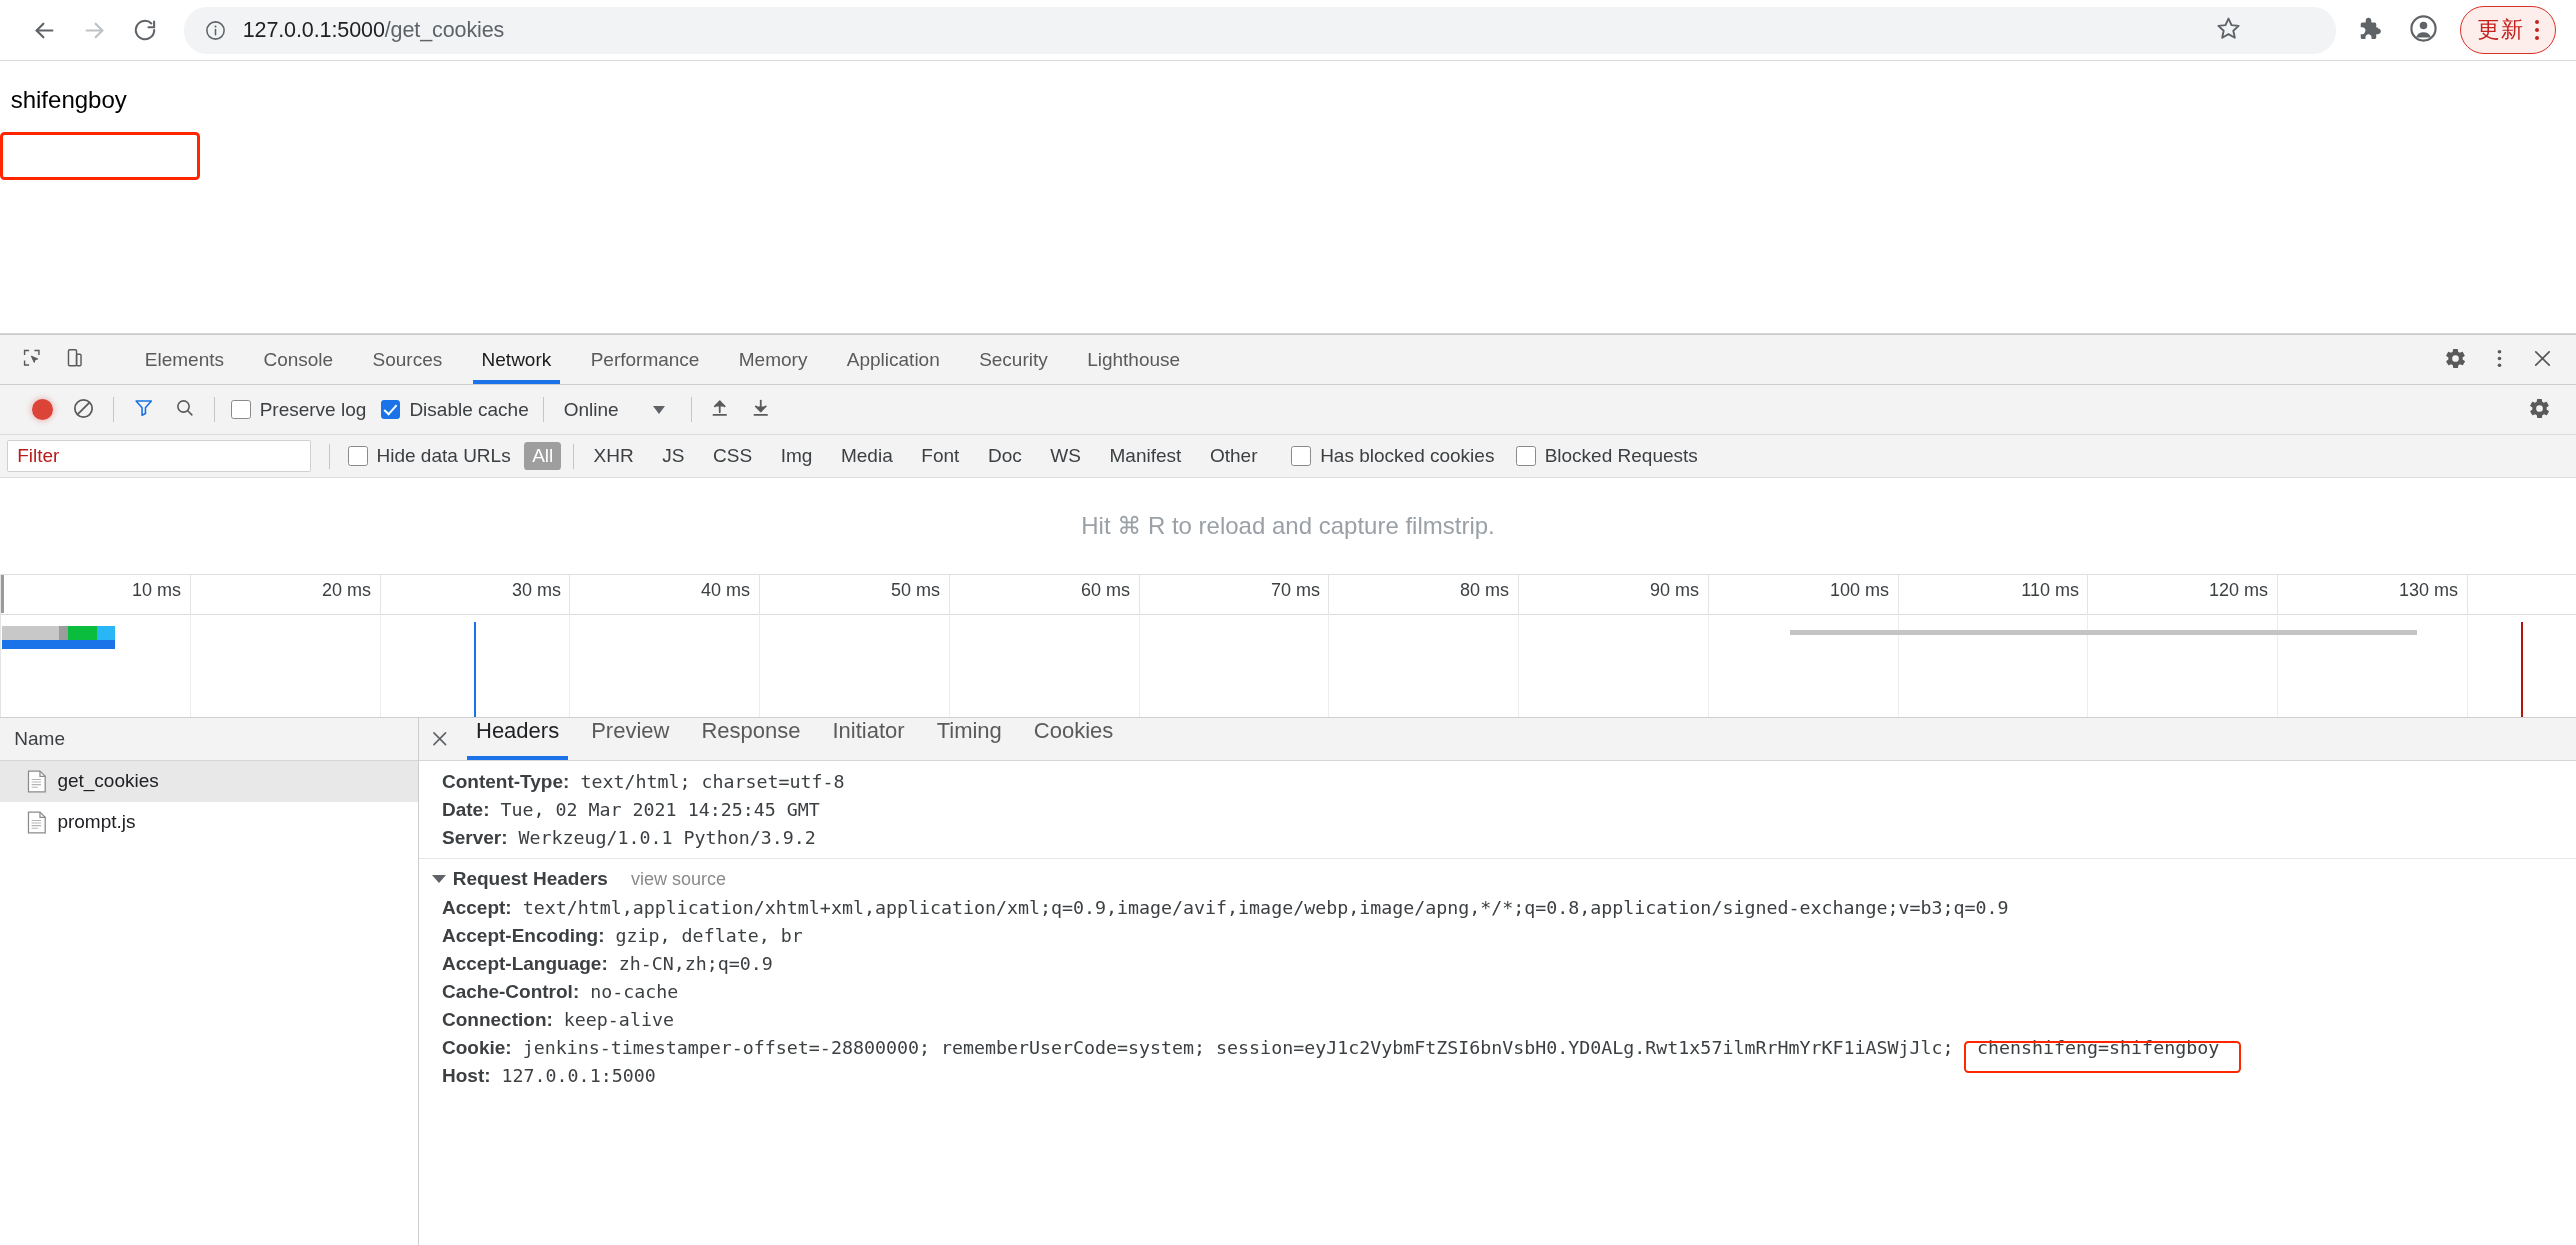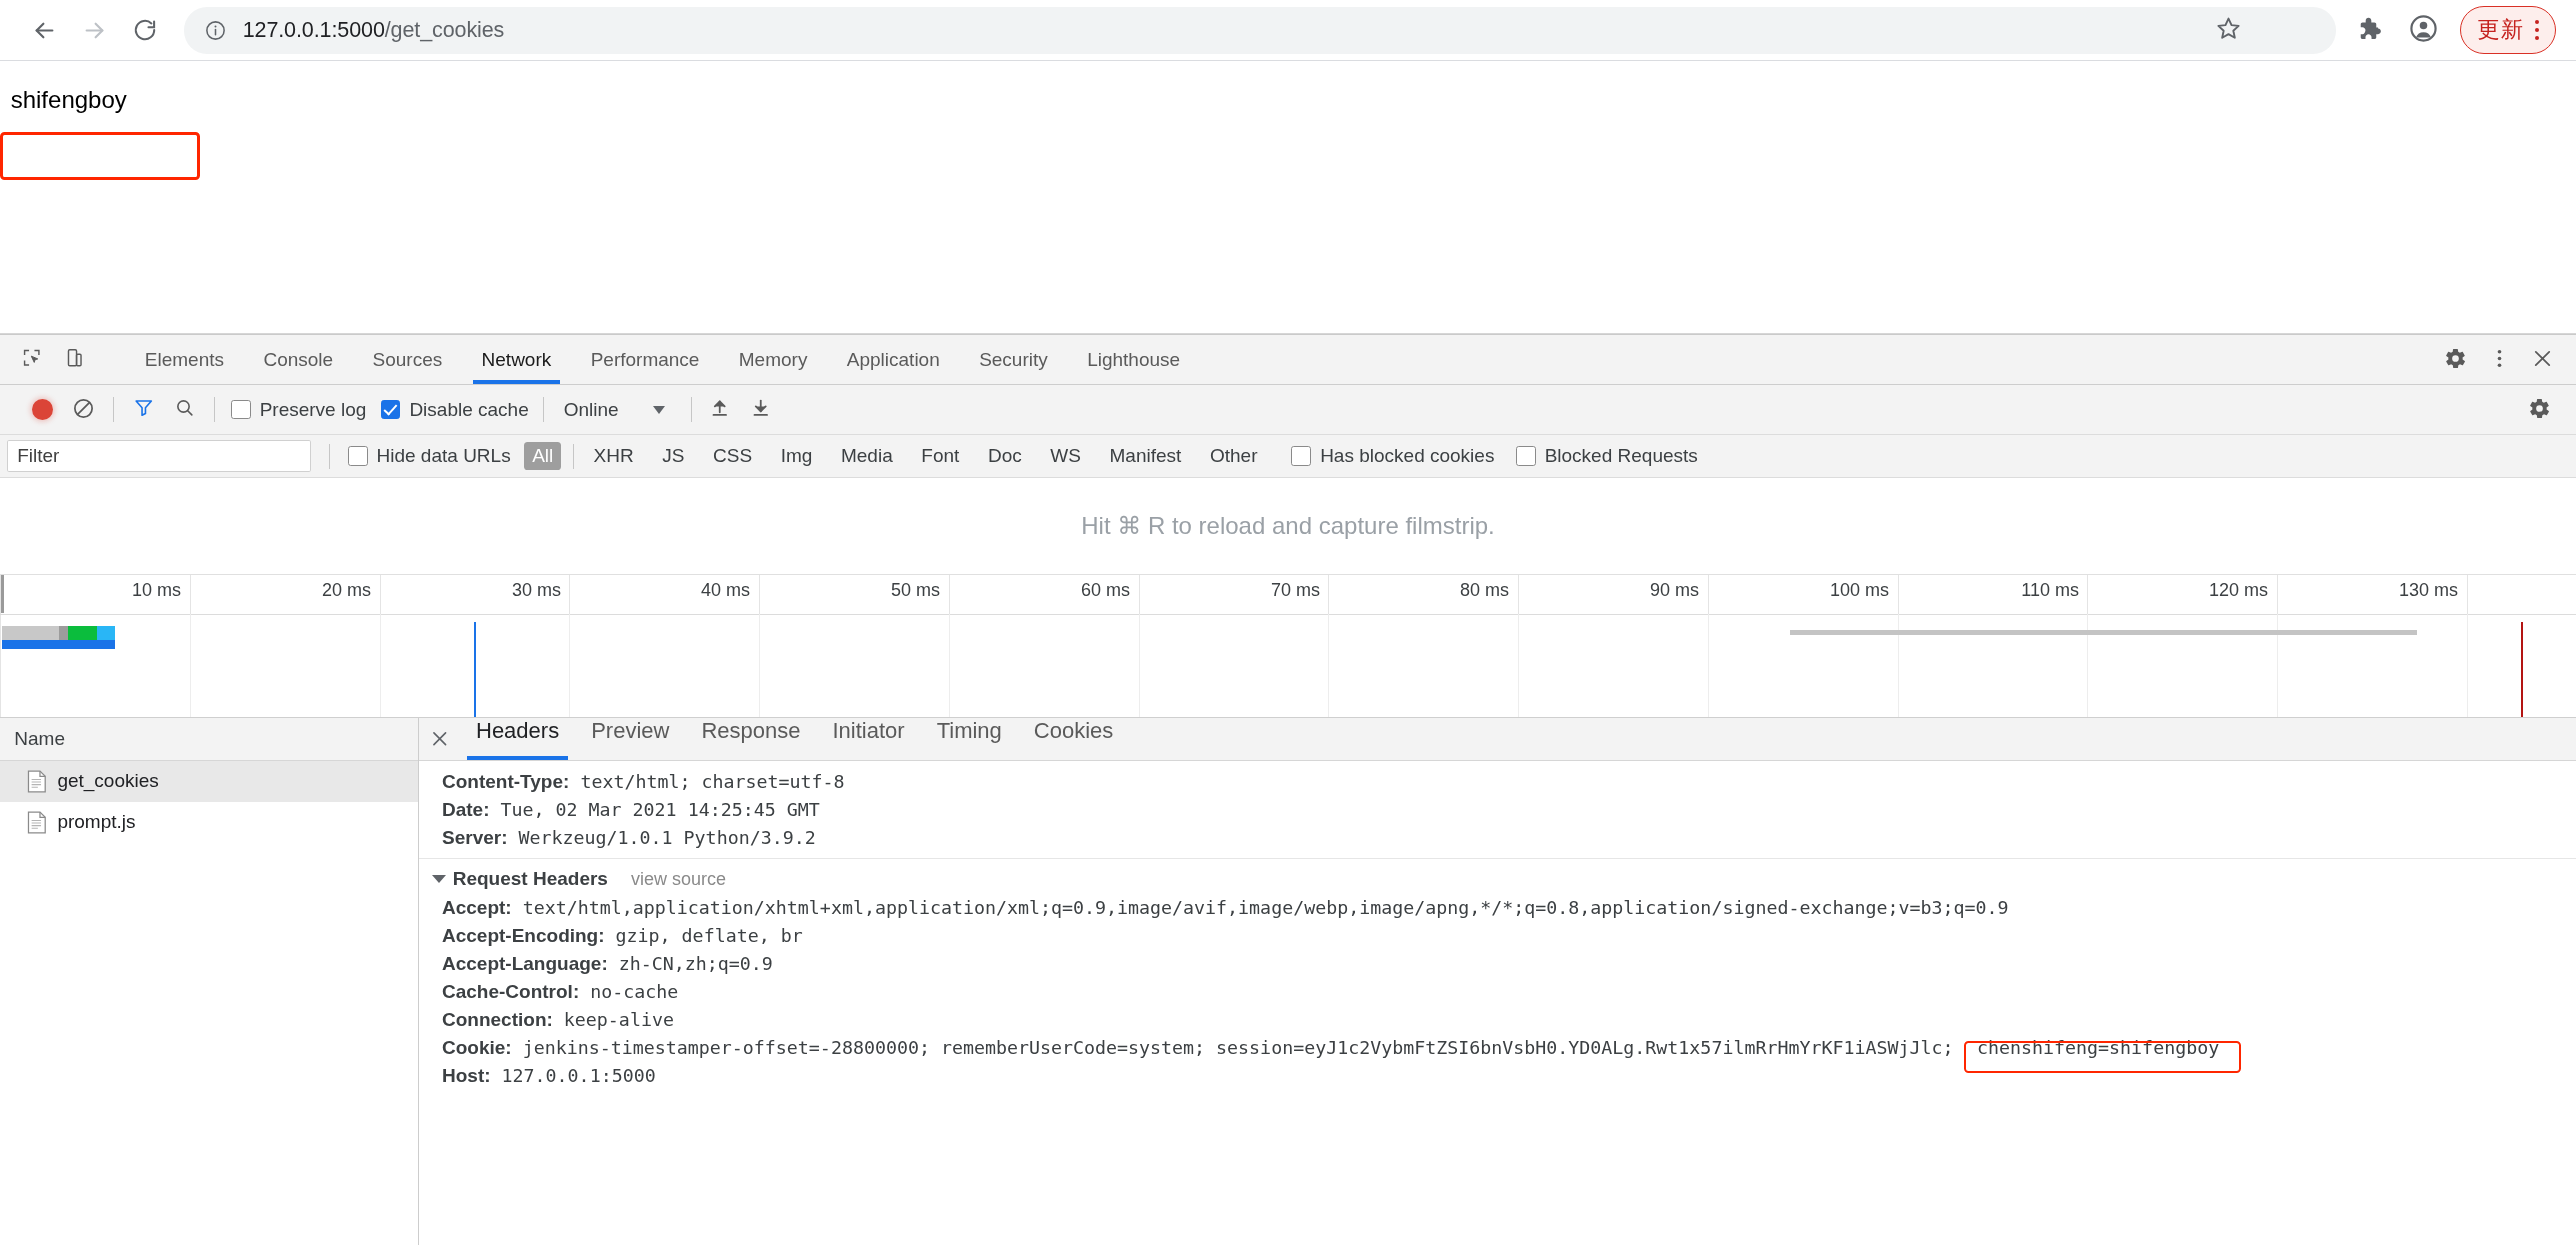--- a/index.html
+++ b/index.html
@@ -168,21 +168,21 @@
   .filter-bar {
     height: 43px;
     display:flex; align-items:center;
     background:#f3f3f3;
     border-bottom: 0.9px solid #dcdcdc;
   }
   .filter-input {
     width: 304px; height: 32px; margin: 0 7.2px 0 7.2px;
     background:#fff; border: 0.9px solid #d0d0d0; border-radius: 1.8px;
     display:flex; align-items:center; padding: 0 9px;
-    font-size: 19px; color: #404040;
+    font-size: 19px; color: #b91c1c;
   }
   .filter-sep { width:0.9px; height: 25px; background:#c6c6c6; margin: 0 10.7px; }
   .type-pill {
     font-size: 19px; color:#3c4043; padding: 2.7px 8px; border-radius: 3.6px; white-space: nowrap;
     margin: 0 6.3px;
   }
   .type-pill.active { background:#9e9e9e; color:#fff; }
 
   
   .filmstrip {

